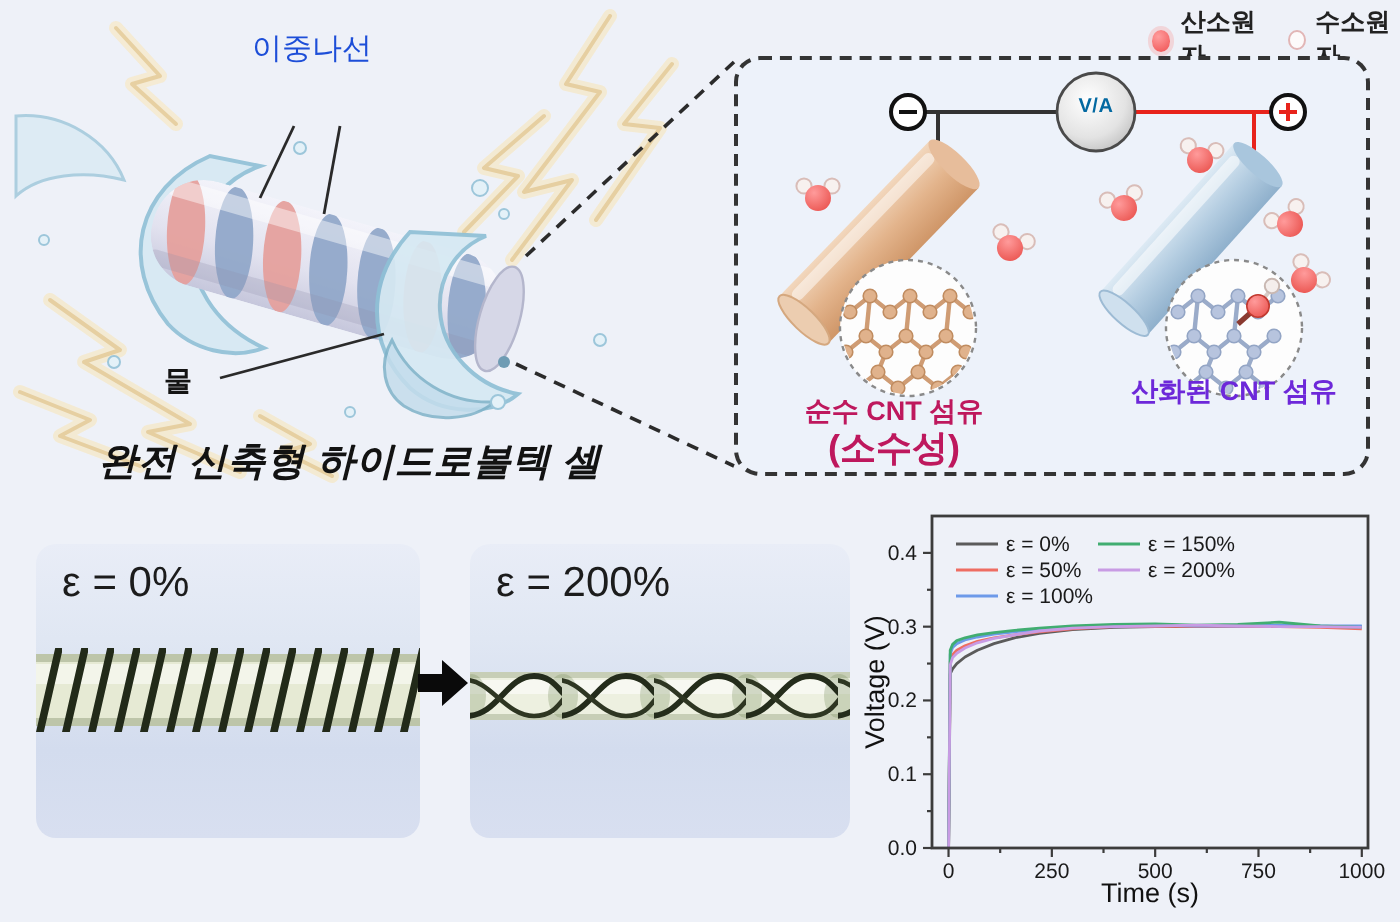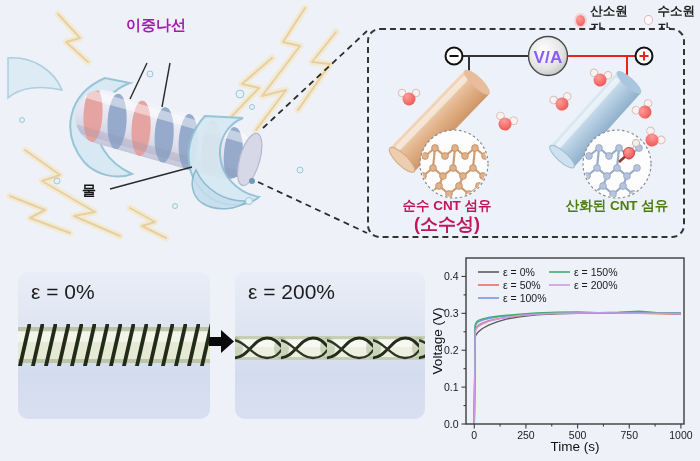--- a/index.html
+++ b/index.html
@@ -1,33 +1,33 @@
 <!DOCTYPE html>
 <html><head>
 <meta charset="utf-8">
 <style>
   html,body{margin:0;padding:0;}
   #root{position:relative;width:700px;height:461px;background:#eef1f8;overflow:hidden;
         font-family:"Liberation Sans",sans-serif;color:#1a1a1a;}
   .abs{position:absolute;}
   
-  .struct-label{left:96px;top:16px;width:120px;text-align:center;font-size:15px;font-weight:bold;line-height:1.25;color:#a21caf;}
+  .struct-label{left:96px;top:16px;width:120px;text-align:center;font-size:15px;font-weight:normal;line-height:1.25;color:#1d4ed8;}
   .water-label{left:82px;top:182px;font-size:14px;font-weight:bold;color:#141414;}
   .caption{left:10px;top:218px;width:330px;text-align:center;font-size:19px;font-weight:bold;font-style:italic;color:#121212;letter-spacing:.5px;}
   
   .atom-legend{left:576px;top:3px;display:flex;align-items:center;gap:5px;font-size:12.5px;font-weight:bold;color:#222;}
   .dot-o{width:11px;height:11px;border-radius:50%;background:radial-gradient(circle at 35% 30%,#ff9d9d,#ef5050);box-shadow:0 0 0 2px rgba(246,160,160,.35);}
   .dot-h{width:8px;height:8px;border-radius:50%;background:#fdfafa;border:1.5px solid #e2b6b6;margin-left:6px;}
   
   .dash-box{left:367px;top:28px;width:318px;height:210px;border:2px dashed #343434;border-radius:13px;background:#edf2fa;box-sizing:border-box;}
-  .meter-label{left:159px;top:18px;width:40px;text-align:center;font-size:17px;font-weight:bold;color:#8b5cf6;letter-spacing:.3px;}
+  .meter-label{left:159px;top:18px;width:40px;text-align:center;font-size:10px;font-weight:bold;color:#0369a1;letter-spacing:.3px;}
   .fiber-label{width:150px;text-align:center;font-weight:bold;font-size:13.5px;line-height:1.2;}
   .fiber-label .sub{font-size:18px;}
   .lbl-left{left:3px;top:168px;color:#be185d;}
-  .lbl-right{left:173px;top:168px;color:#4d7c0f;}
+  .lbl-right{left:173px;top:158px;color:#6d28d9;}
   
   .photo{border-radius:10px;background:linear-gradient(180deg,#e9edf7 0%,#e0e7f3 32%,#d3dcee 70%,#d8dff0 100%);overflow:hidden;}
   .photo1{left:18px;top:272px;width:192px;height:147px;}
   .photo2{left:235px;top:272px;width:190px;height:147px;}
   .strain{left:13px;top:8px;font-size:21px;color:#1c1c1c;}
   
   .chart-wrap{left:430px;top:250px;width:270px;height:211px;}
   svg{display:block;}
 </style>
 </head>
@@ -111,20 +111,21 @@
       <line x1="147" y1="63" x2="130" y2="99"></line>
       <line x1="170" y1="63" x2="162" y2="107"></line>
       <line x1="110" y1="189" x2="192" y2="167"></line>
     </g>
   </svg>
 
   <div class="abs struct-label">
     <div>이중나선</div>
   </div>
   <div class="abs water-label">물</div>
+  <div class="abs caption">완전 신축형 하이드로볼텍 셀</div>
 
   <svg class="abs" style="left:0;top:0;pointer-events:none;" width="700" height="461" viewBox="0 0 700 461">
     <g stroke="#2b2b2b" stroke-width="1.8" stroke-dasharray="6 4.5" fill="none">
       <line x1="263" y1="128" x2="367" y2="31"></line>
       <line x1="258" y1="182" x2="367" y2="233"></line>
     </g>
   </svg>
 
   <div class="abs atom-legend">
     <span class="dot-o"></span>

